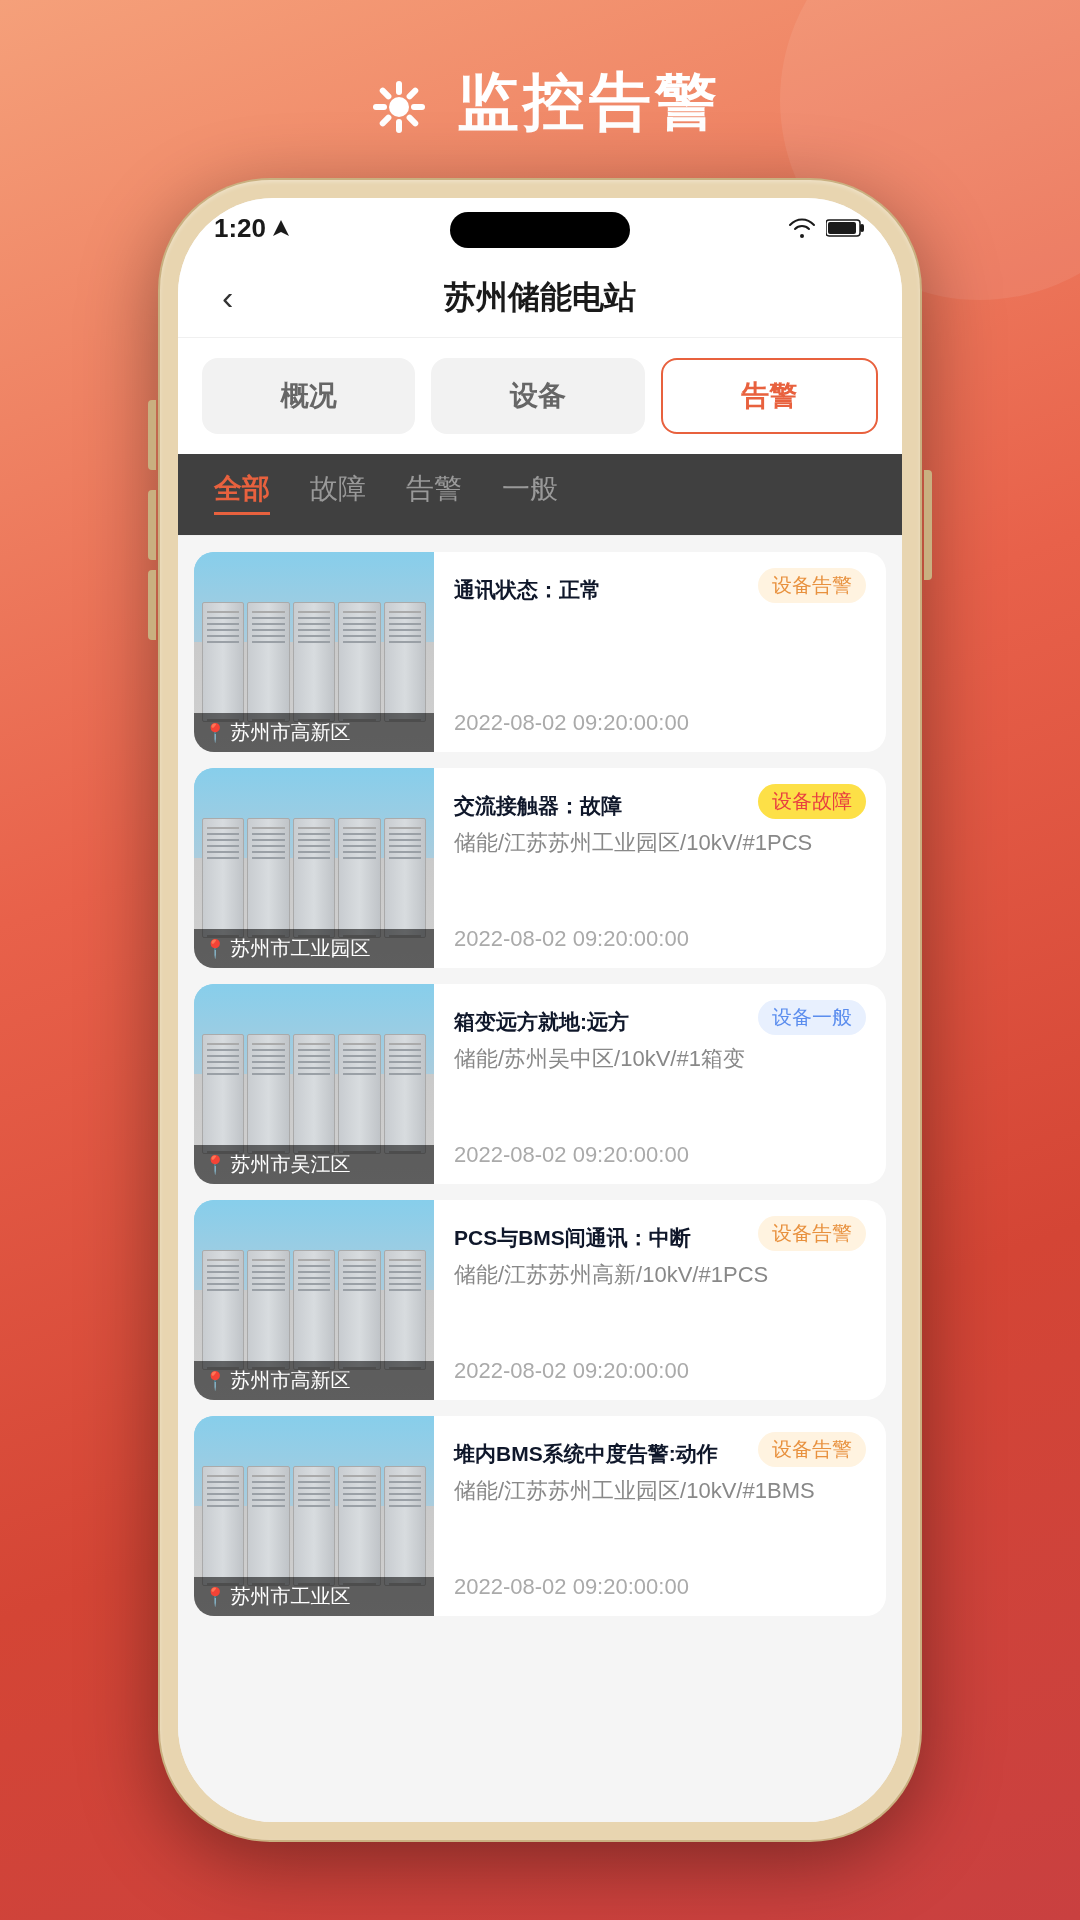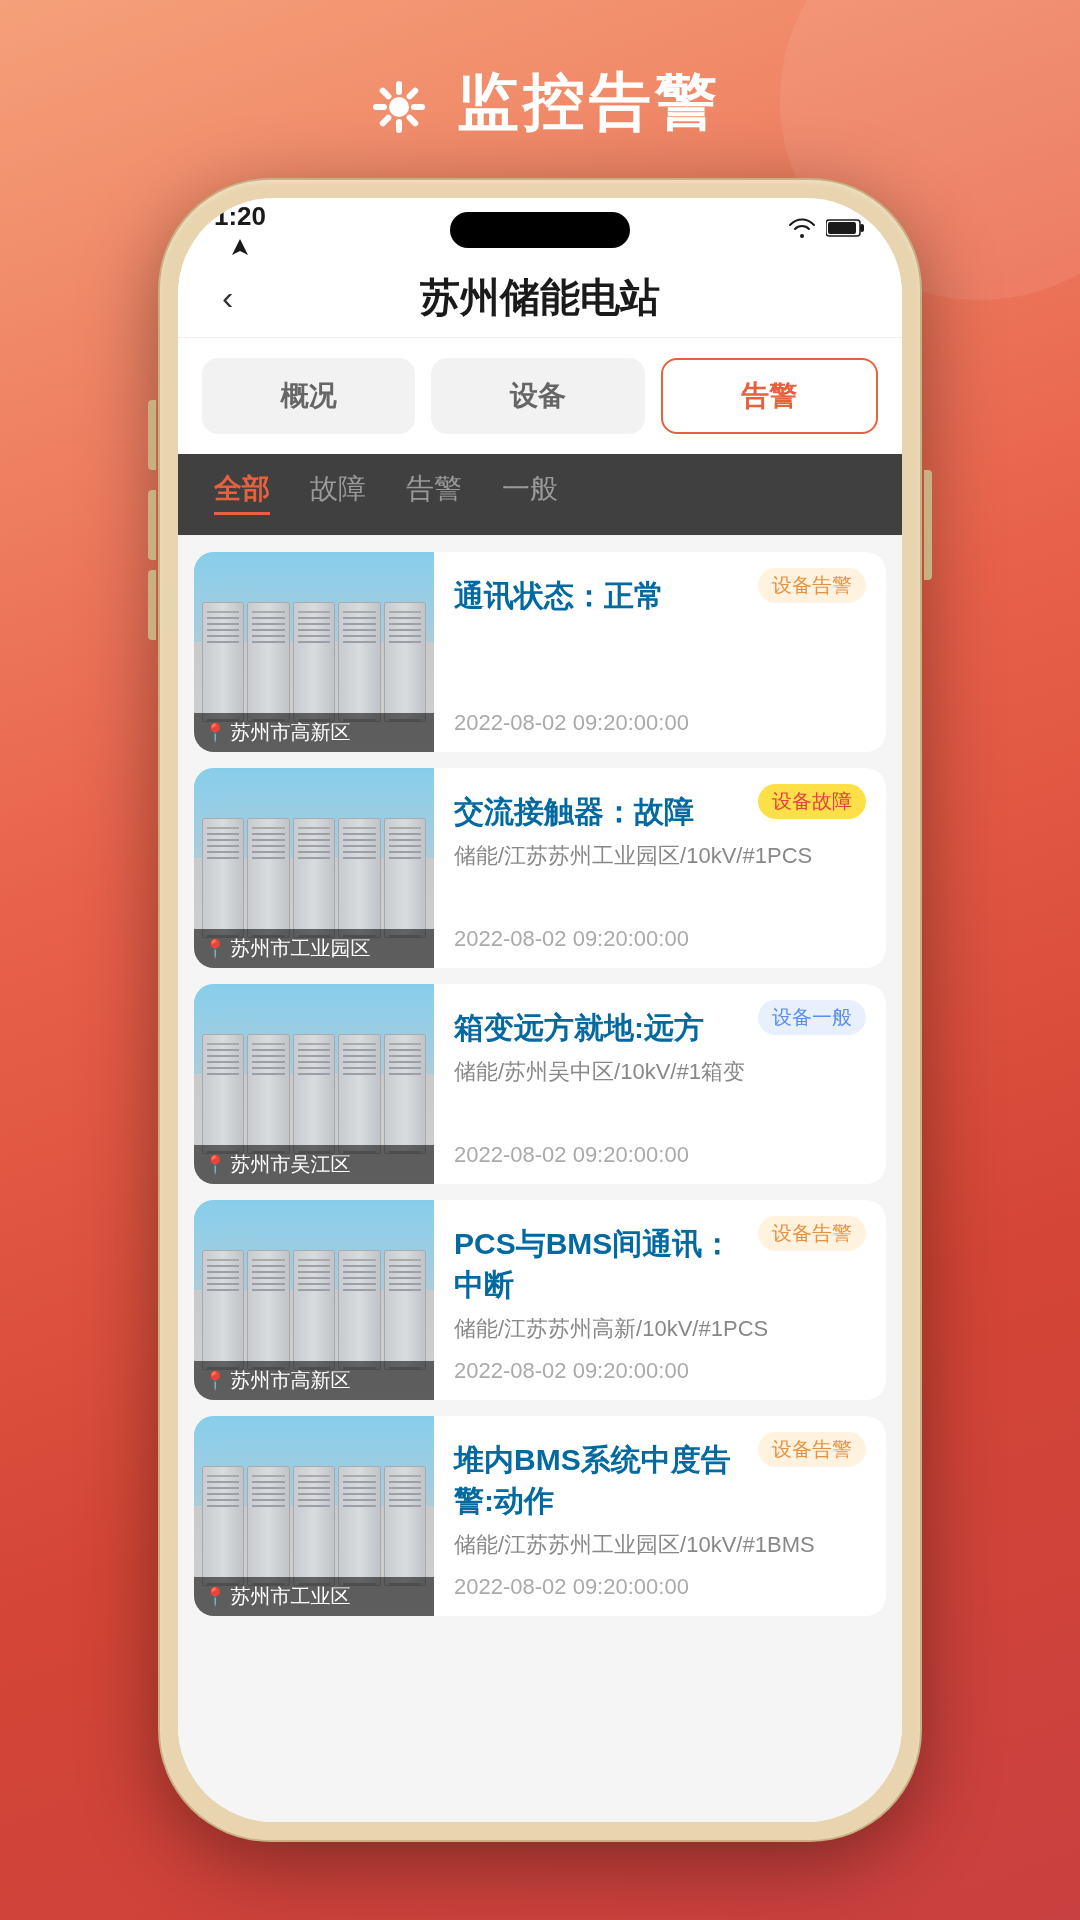--- a/index.html
+++ b/index.html
@@ -110,21 +110,20 @@
       position: relative;
     }
 
     .status-time {
       font-size: 26px;
       font-weight: 600;
       color: #1a1a1a;
       display: flex;
       align-items: center;
       gap: 6px;
-      flex-direction: column;
     }
 
     .status-icons {
       display: flex;
       align-items: center;
       gap: 10px;
     }
 
     
     .dynamic-island {
@@ -153,21 +152,21 @@
       font-size: 34px;
       color: #333;
       cursor: pointer;
       padding: 8px;
     }
 
     .nav-title {
       position: absolute;
       left: 50%;
       transform: translateX(-50%);
-      font-size: 40px;
+      font-size: 32px;
       font-weight: 600;
       color: #1a1a1a;
     }
 
     
     .tab-bar {
       background: white;
       display: flex;
       padding: 20px 24px;
       gap: 16px;
@@ -343,23 +342,23 @@
       background: #fde047;
       color: #e84040;
     }
 
     .badge-normal {
       background: #e8f0fe;
       color: #5b8dee;
     }
 
     .card-title {
-      font-size: 30px;
+      font-size: 21px;
       font-weight: 600;
-      color: #0369a1;
+      color: #0f172a;
       margin-top: 8px;
       padding-right: 130px;
     }
 
     .card-subtitle {
       font-size: 22px;
       color: #888;
       margin-top: 8px;
       line-height: 1.4;
     }

